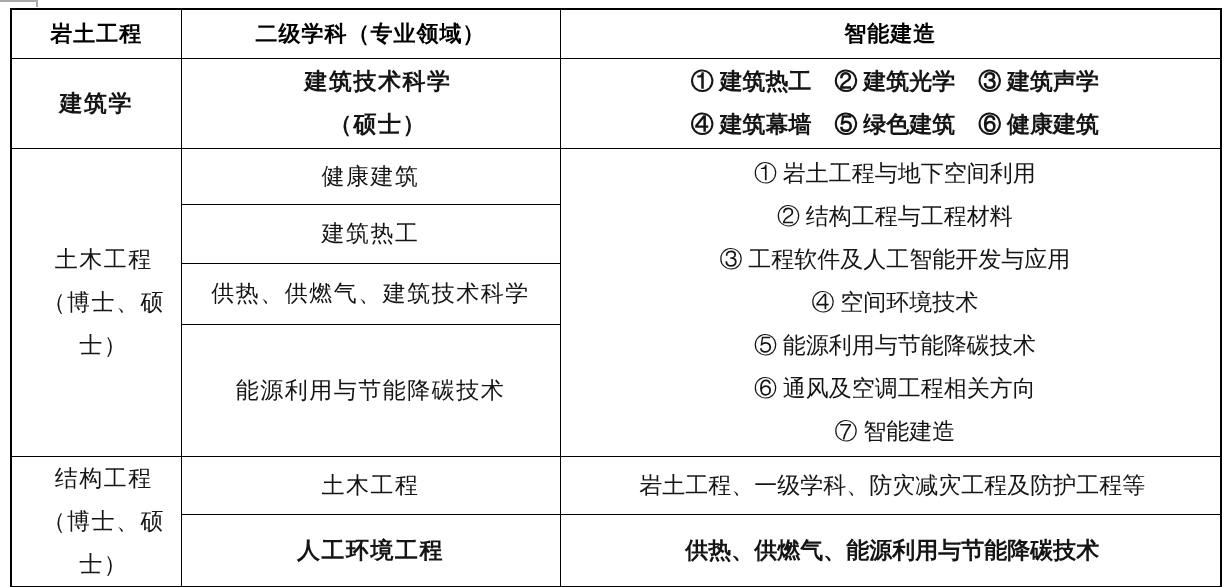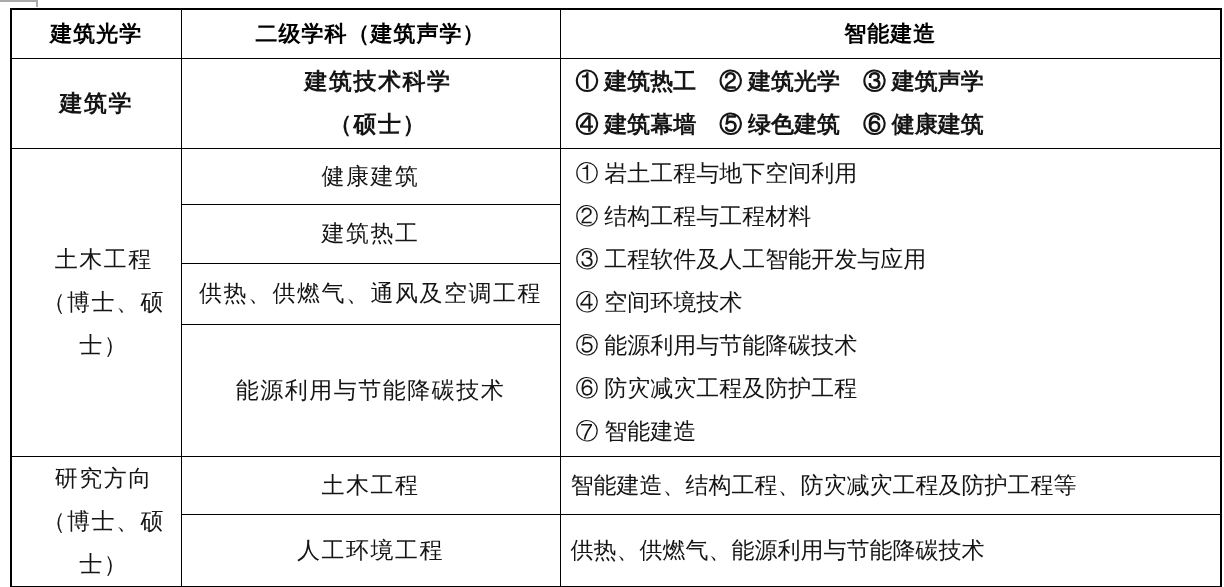--- a/index.html
+++ b/index.html
@@ -37,49 +37,49 @@
     font-family: "Liberation Sans", "DejaVu Sans", sans-serif;
     font-weight: 700;
     font-size: 22px;
     text-align: center;
     color: #000000;
     letter-spacing: 1px;
   }
   .disc-table td { font-size: 23px; }
 
   .c1, .c2 { text-align: center; letter-spacing: 1.5px; }
-  .c3 { text-align: left; padding-left: 10px; padding-right: 6px; }
+  .c3 { text-align: center; padding-left: 10px; padding-right: 6px; }
   .ml { white-space: pre-line; line-height: 43px; padding-left: 15px; }
 
   
   tr.r-head   { height: 49px; }
   tr.r-arch   { height: 90px; font-weight: bold; }
   tr.r-geo    { height: 56px; }
   tr.r-struct { height: 59px; }
   tr.r-hvac   { height: 61px; }
   tr.r-disast { height: 132px; }
   tr.r-civ    { height: 57px; }
-  tr.r-env    { height: 70px; }
+  tr.r-env    { height: 70px; font-weight: bold; }
 </style>
 </head>
 <body>
 
 <div class="page">
   <div class="corner-artifact"></div>
 
   <table class="disc-table">
     <colgroup>
       <col style="width:170px">
       <col style="width:379px">
       <col style="width:661px">
     </colgroup>
     <thead>
       <tr class="r-head">
-        <th>建筑光学</th>
-        <th>二级学科（建筑声学）</th>
+        <th>岩土工程</th>
+        <th>二级学科（专业领域）</th>
         <th>智能建造</th>
       </tr>
     </thead>
     <tbody>
       <tr class="r-arch">
         <td class="c1">建筑学</td>
         <td class="c2 ml">建筑技术科学
 （硕士）</td>
         <td class="c3 ml">① 建筑热工　② 建筑光学　③ 建筑声学
 ④ 建筑幕墙　⑤ 绿色建筑　⑥ 健康建筑</td>
@@ -87,38 +87,38 @@
 
       <tr class="r-geo">
         <td class="c1 ml" rowspan="4">土木工程
 （博士、硕士）</td>
         <td class="c2">健康建筑</td>
         <td class="c3 ml" rowspan="4">① 岩土工程与地下空间利用
 ② 结构工程与工程材料
 ③ 工程软件及人工智能开发与应用
 ④ 空间环境技术
 ⑤ 能源利用与节能降碳技术
-⑥ 防灾减灾工程及防护工程
+⑥ 通风及空调工程相关方向
 ⑦ 智能建造</td>
       </tr>
       <tr class="r-struct">
         <td class="c2">建筑热工</td>
       </tr>
       <tr class="r-hvac">
-        <td class="c2">供热、供燃气、通风及空调工程</td>
+        <td class="c2">供热、供燃气、建筑技术科学</td>
       </tr>
       <tr class="r-disast">
         <td class="c2">能源利用与节能降碳技术</td>
       </tr>
 
       <tr class="r-civ">
-        <td class="c1 ml" rowspan="2">研究方向
+        <td class="c1 ml" rowspan="2">结构工程
 （博士、硕士）</td>
         <td class="c2">土木工程</td>
-        <td class="c3">智能建造、结构工程、防灾减灾工程及防护工程等</td>
+        <td class="c3">岩土工程、一级学科、防灾减灾工程及防护工程等</td>
       </tr>
       <tr class="r-env">
         <td class="c2">人工环境工程</td>
         <td class="c3">供热、供燃气、能源利用与节能降碳技术</td>
       </tr>
     </tbody>
   </table>
 </div>
 
 </body></html>

